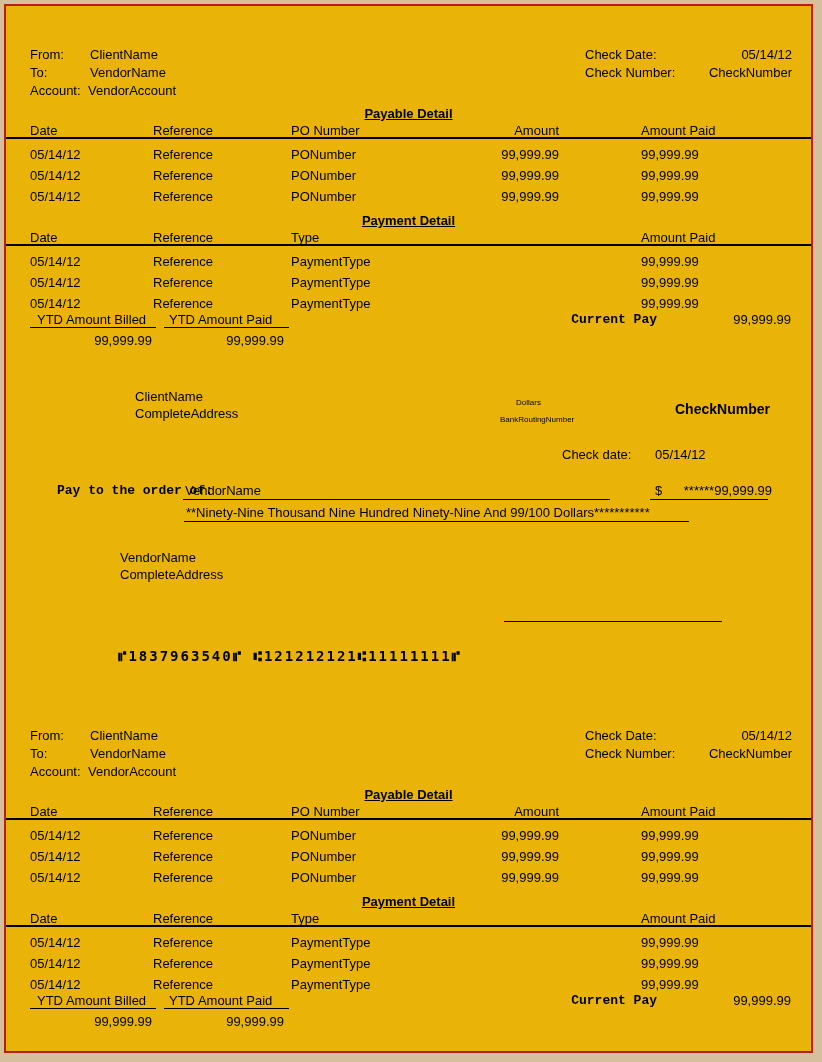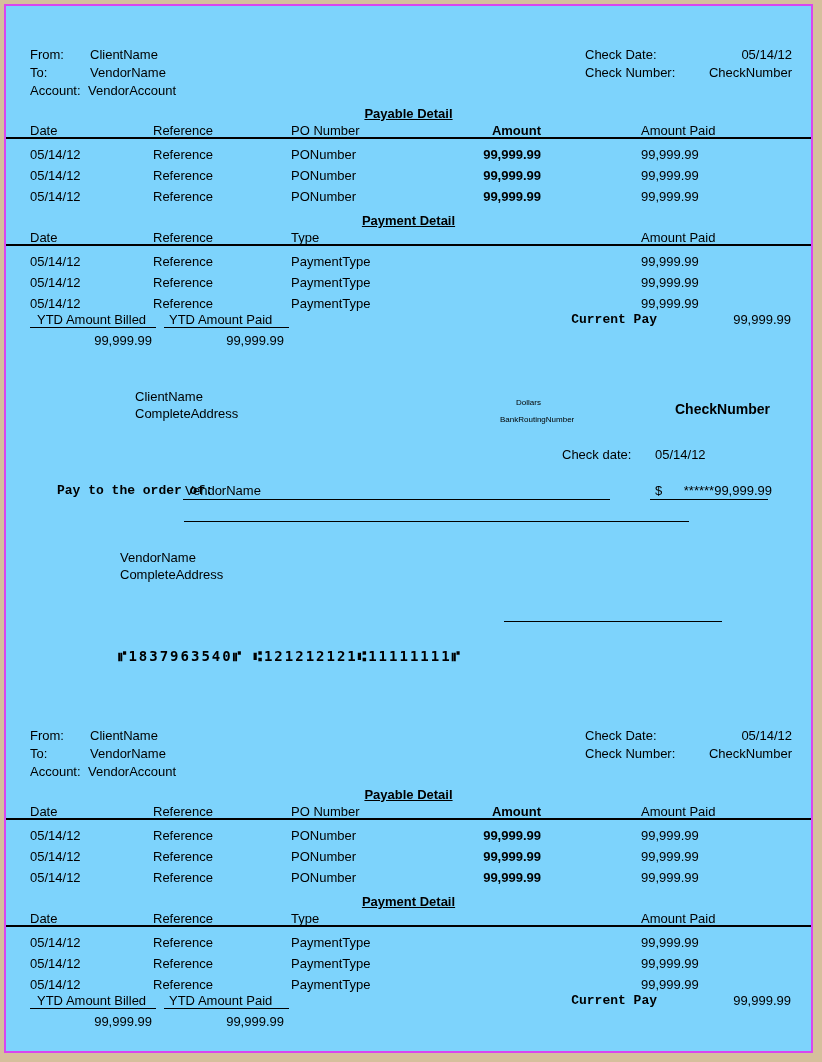--- a/index.html
+++ b/index.html
@@ -4,39 +4,39 @@
 <style>
   html,body { margin:0; padding:0; }
   body {
     width:822px; height:1062px; position:relative;
     background:#d6bf9c;
     font-family:"Liberation Sans", sans-serif;
     font-size:13px; color:#000;
   }
   .page {
     position:absolute; left:4px; top:4px; right:9px; bottom:9px;
-    background:#7dd3fc; border:2px solid #d946ef;
+    background:#eab308; border:2px solid #b91c1c;
   }
   .stub { position:absolute; left:0; right:0; height:345px; }
   .stub-top { top:0; }
   .stub-bottom { top:681px; }
   .check-area { position:absolute; left:0; right:0; top:345px; height:336px; }
   .t { position:absolute; white-space:nowrap; }
   .num { text-align:right; }
   .bold { font-weight:bold;font-family:Liberation Mono, monospace; }
   .title {
     position:absolute; left:0; right:0; text-align:center;
     font-weight:bold; text-decoration:underline;
   }
   .row { position:absolute; left:0; right:0; height:17px; }
   .row span { position:absolute; white-space:nowrap; }
   .cd    { left:24px; }
   .cr    { left:147px; }
   .cp    { left:285px; }
-  .ca    { left:385px; width:150px; text-align:right;font-weight:bold; }
+  .ca    { left:403px; width:150px; text-align:right; }
   .cpaid { left:635px; width:150px; text-align:left; }
   .line  { position:absolute; left:0; right:0; height:2px; background:#000; }
   .uline { position:absolute; height:1px; background:#000; }
   .bank-small { font-size:8px; }
   .chknum { font-size:14px; font-weight:bold; }
   .micr {
     font-family:"DejaVu Sans Mono","DejaVu Sans",monospace;
     font-weight:bold; font-size:14px; letter-spacing:2px;
   }
 </style>
@@ -139,20 +139,21 @@
     <div class="t" style="left:649px; top:96px">05/14/12</div>
 
     <div class="t bold" style="left:51px;  top:132px">Pay to the order of:</div>
     <div class="t" style="left:179px; top:132px">VendorName</div>
     <div class="uline" style="left:177px; top:148px; width:427px"></div>
 
     <div class="t" style="left:649px; top:132px">$</div>
     <div class="t num" style="left:616px; top:132px; width:150px">******99,999.99</div>
     <div class="uline" style="left:644px; top:148px; width:118px"></div>
 
+    <div class="t" style="left:180px; top:154px">**Ninety-Nine Thousand Nine Hundred Ninety-Nine And 99/100 Dollars***********</div>
     <div class="uline" style="left:178px; top:170px; width:505px"></div>
 
     <div class="t" style="left:114px; top:199px">VendorName</div>
     <div class="t" style="left:114px; top:216px">CompleteAddress</div>
 
     <div class="uline" style="left:498px; top:270px; width:218px"></div>
 
     <div class="t micr" style="left:112px; top:297px">⑈1837963540⑈  ⑆121212121⑆11111111⑈</div>
   </section>
 

